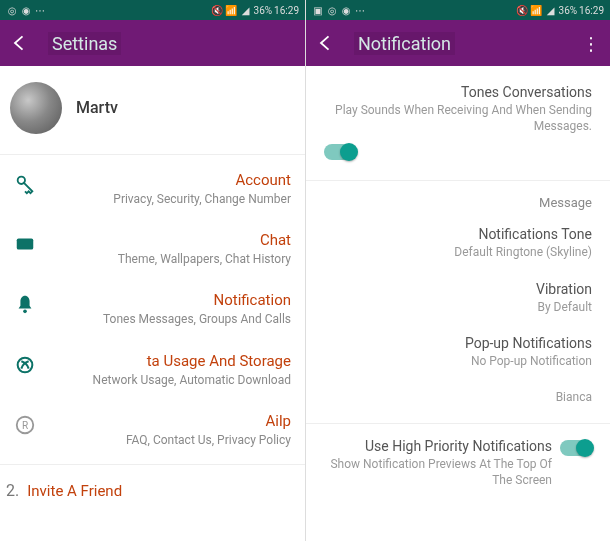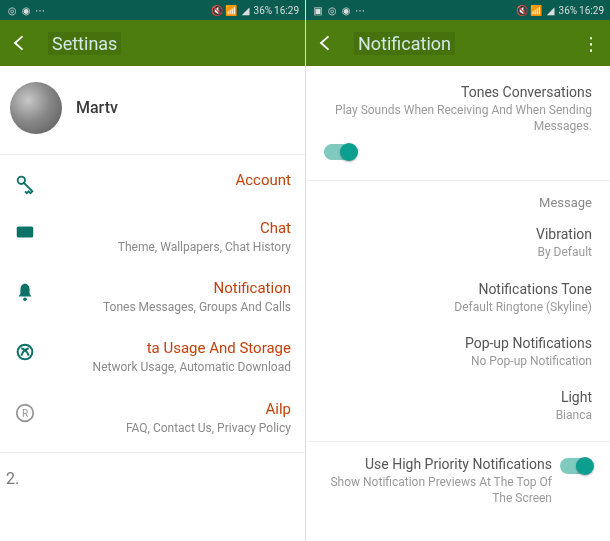--- a/index.html
+++ b/index.html
@@ -27,21 +27,21 @@
       align-items: center;
       justify-content: space-between;
       padding: 0 6px;
       font-size: 10px;
     }
     .status-left { display: flex; gap: 2px; align-items: center; }
     .status-right { display: flex; gap: 2px; align-items: center; }
     .status-ic { width: 12px; height: 12px; display: inline-flex; align-items: center; justify-content: center; font-size: 10px; }
     .app-bar {
       height: 46px;
-      background: #4d7c0f;
+      background: #701a75;
       color: #fff;
       display: flex;
       align-items: center;
       padding: 0 10px;
       gap: 18px;
     }
     .app-bar .title {
       font-size: 18px;
       font-weight: 400;
       color: #d4e8e5;
@@ -151,20 +151,21 @@
 
     <div class="row">
       <span class="icon">
         <svg viewBox="0 0 24 24" fill="#0c7267">
             <circle cx="8" cy="8" r="4" fill="none" stroke="#0c7267" stroke-width="2"></circle>
             <path d="M10 10 L20 20 L18 22 L16 20 L14 22 L12 20" stroke="#0c7267" stroke-width="2" fill="none"></path>
           </svg>
       </span>
       <div class="texts">
         <div class="t1">Account</div>
+        <div class="t2">Privacy, Security, Change Number</div>
       </div>
     </div>
 
     <div class="row">
       <span class="icon">
         <svg viewBox="0 0 24 24" fill="#0c7267">
             <rect x="3" y="6" width="18" height="12" rx="2"></rect>
           </svg>
       </span>
       <div class="texts">
@@ -210,20 +211,21 @@
         <div class="t1">Ailp</div>
         <div class="t2">FAQ, Contact Us, Privacy Policy</div>
       </div>
     </div>
 
     <div class="div"></div>
 
     <div class="row" style="padding-left:6px;">
       <div class="texts" style="display:flex;align-items:baseline;gap:4px;">
         <span class="num-prefix">2.</span>
+        <span class="t1" style="margin:0;">Invite A Friend</span>
       </div>
     </div>
   </div>
 </div>
 
 <div class="phone">
   <div class="status-bar">
     <div class="status-left">
       <span class="status-ic">▣</span>
       <span class="status-ic">◎</span>
@@ -255,36 +257,35 @@
         <div class="n2">Play Sounds When Receiving And When Sending Messages.</div>
       </div>
       <div class="switch"></div>
     </div>
 
     <div class="div" style="margin-top:10px;"></div>
 
     <div class="section-head">Message</div>
 
     <div class="nrow">
+      <div class="n1">Notifications Tone</div>
+      <div class="n2">Default Ringtone (Skyline)</div>
+    </div>
+
+    <div class="nrow">
       <div class="n1">Vibration</div>
       <div class="n2">By Default</div>
     </div>
 
     <div class="nrow">
-      <div class="n1">Notifications Tone</div>
-      <div class="n2">Default Ringtone (Skyline)</div>
-    </div>
-
-    <div class="nrow">
       <div class="n1">Pop-up Notifications</div>
       <div class="n2">No Pop-up Notification</div>
     </div>
 
     <div class="nrow">
-      <div class="n1">Light</div>
       <div class="n2">Bianca</div>
     </div>
 
     <div class="div" style="margin-top:8px;"></div>
 
     <div class="nrow with-switch">
       <div class="ntexts">
         <div class="n1">Use High Priority Notifications</div>
         <div class="n2">Show Notification Previews At The Top Of The Screen</div>
       </div>

